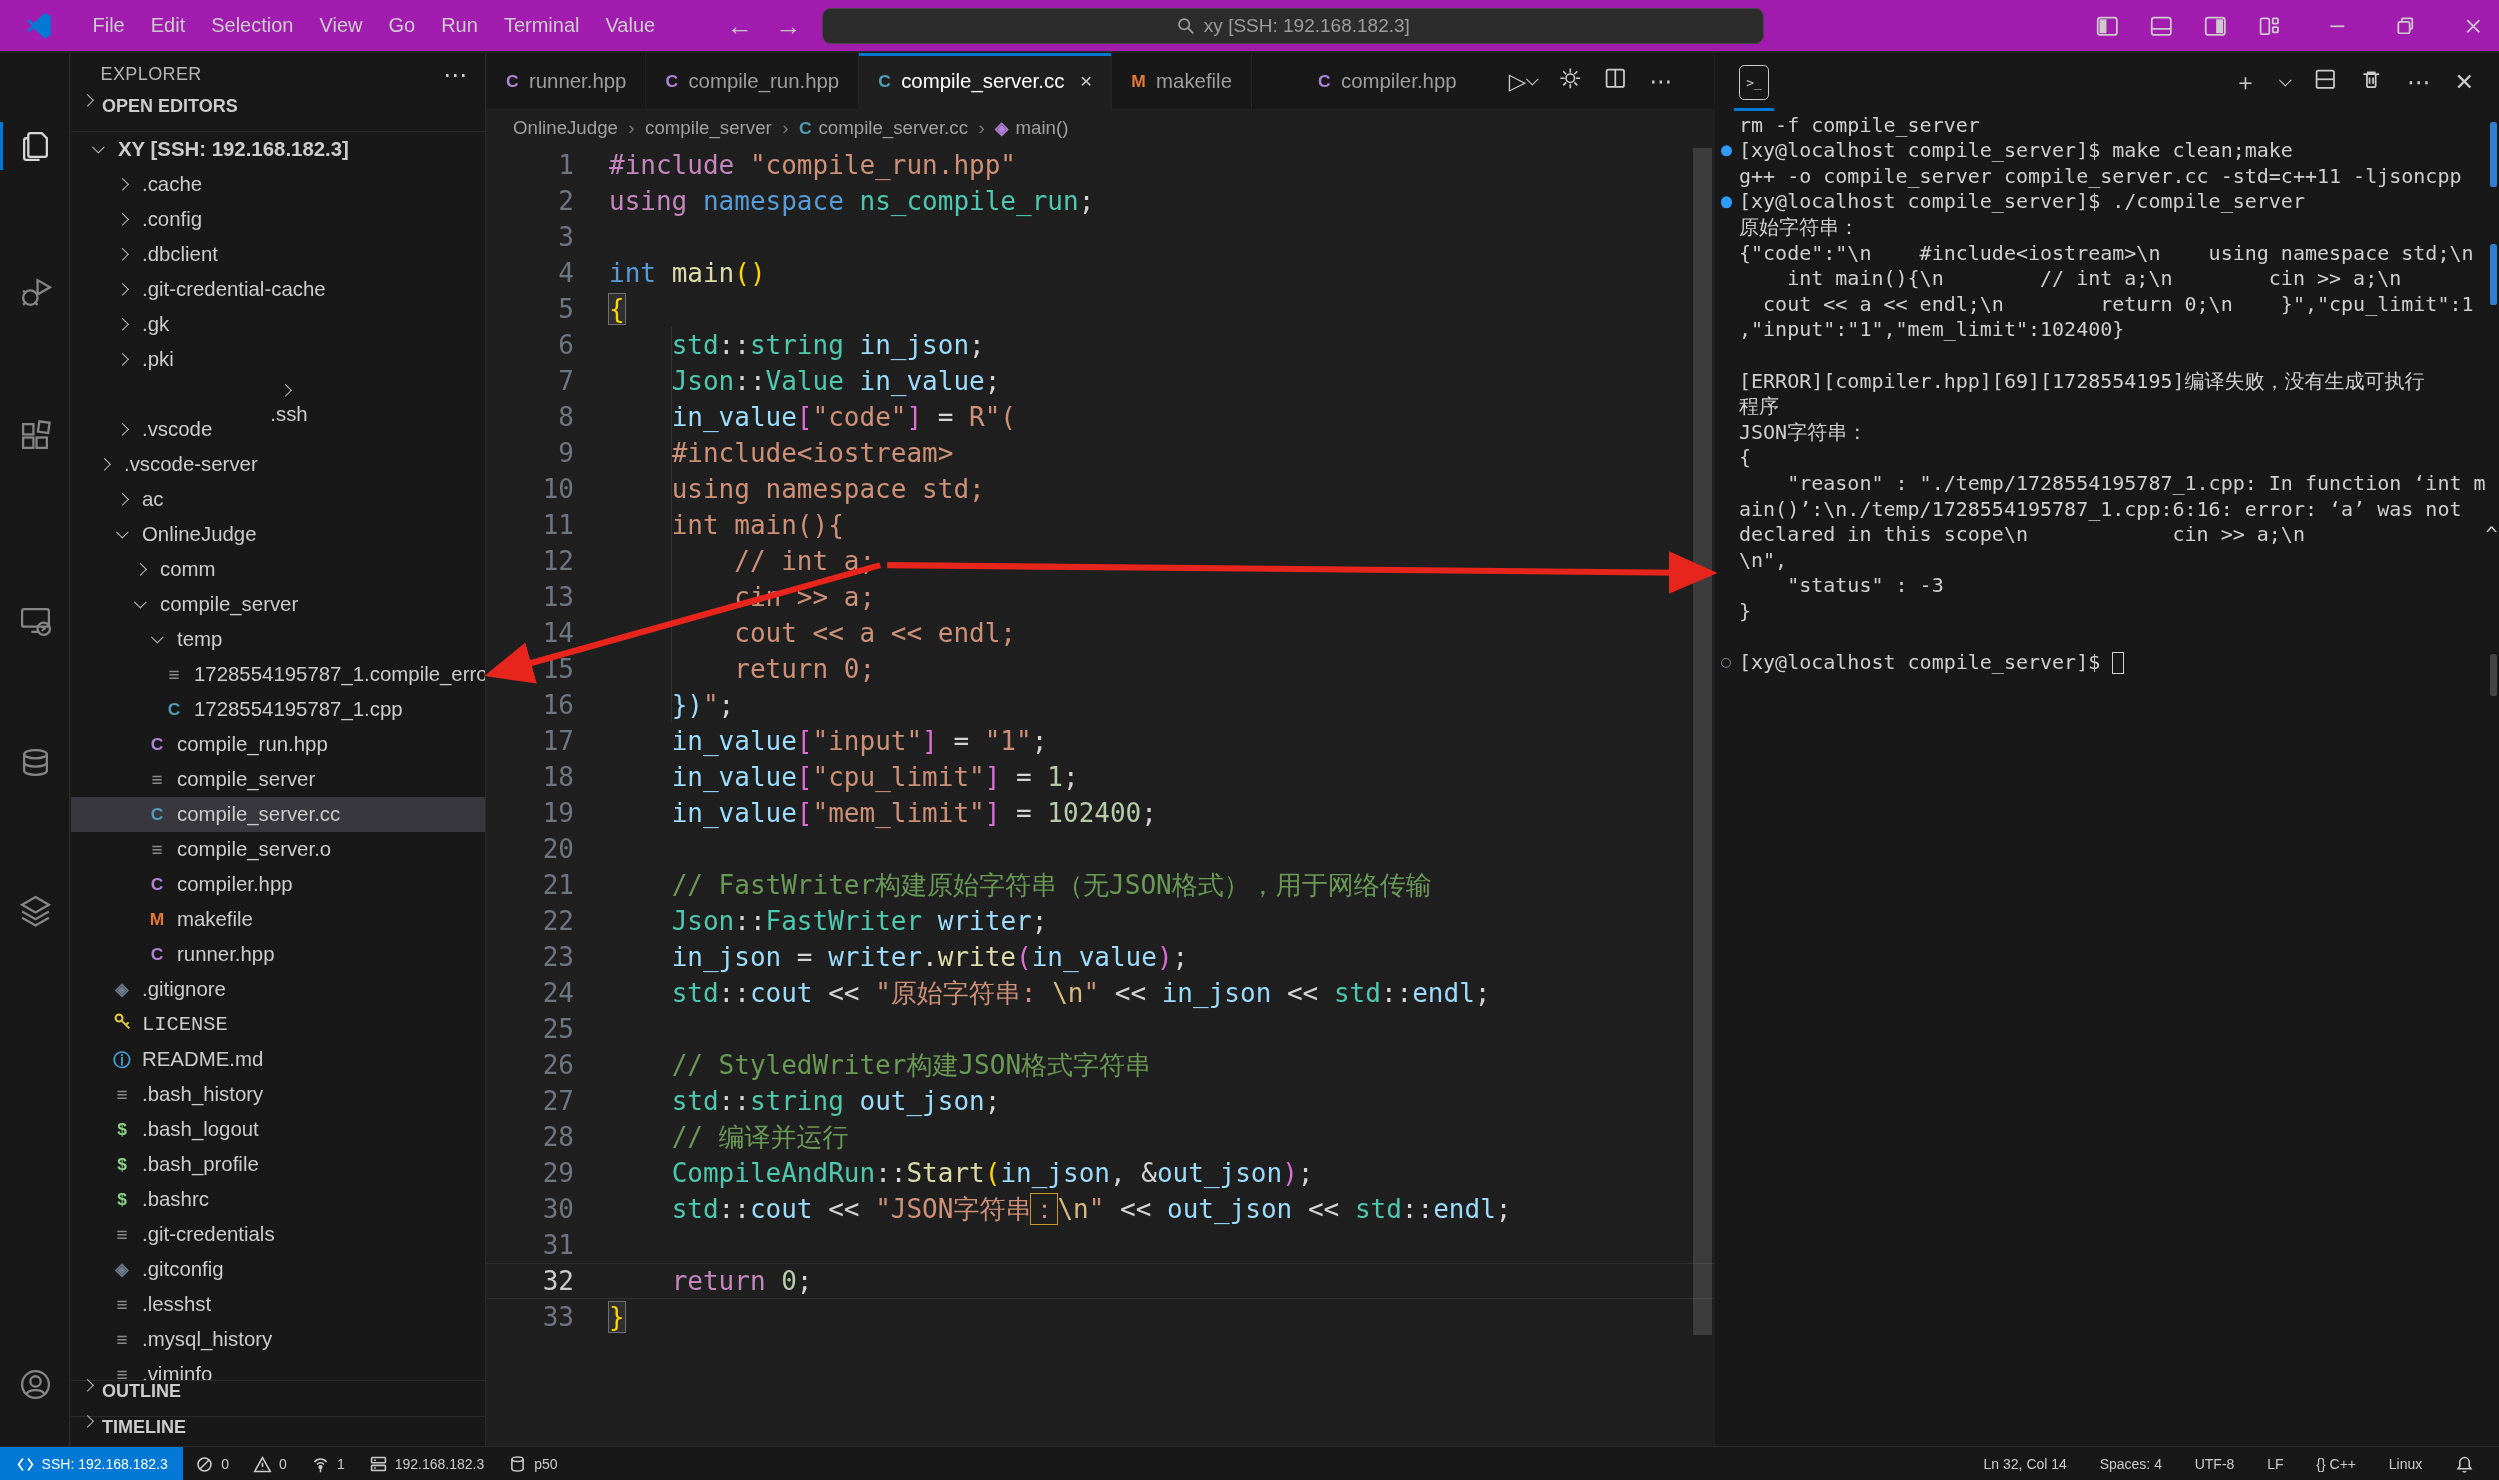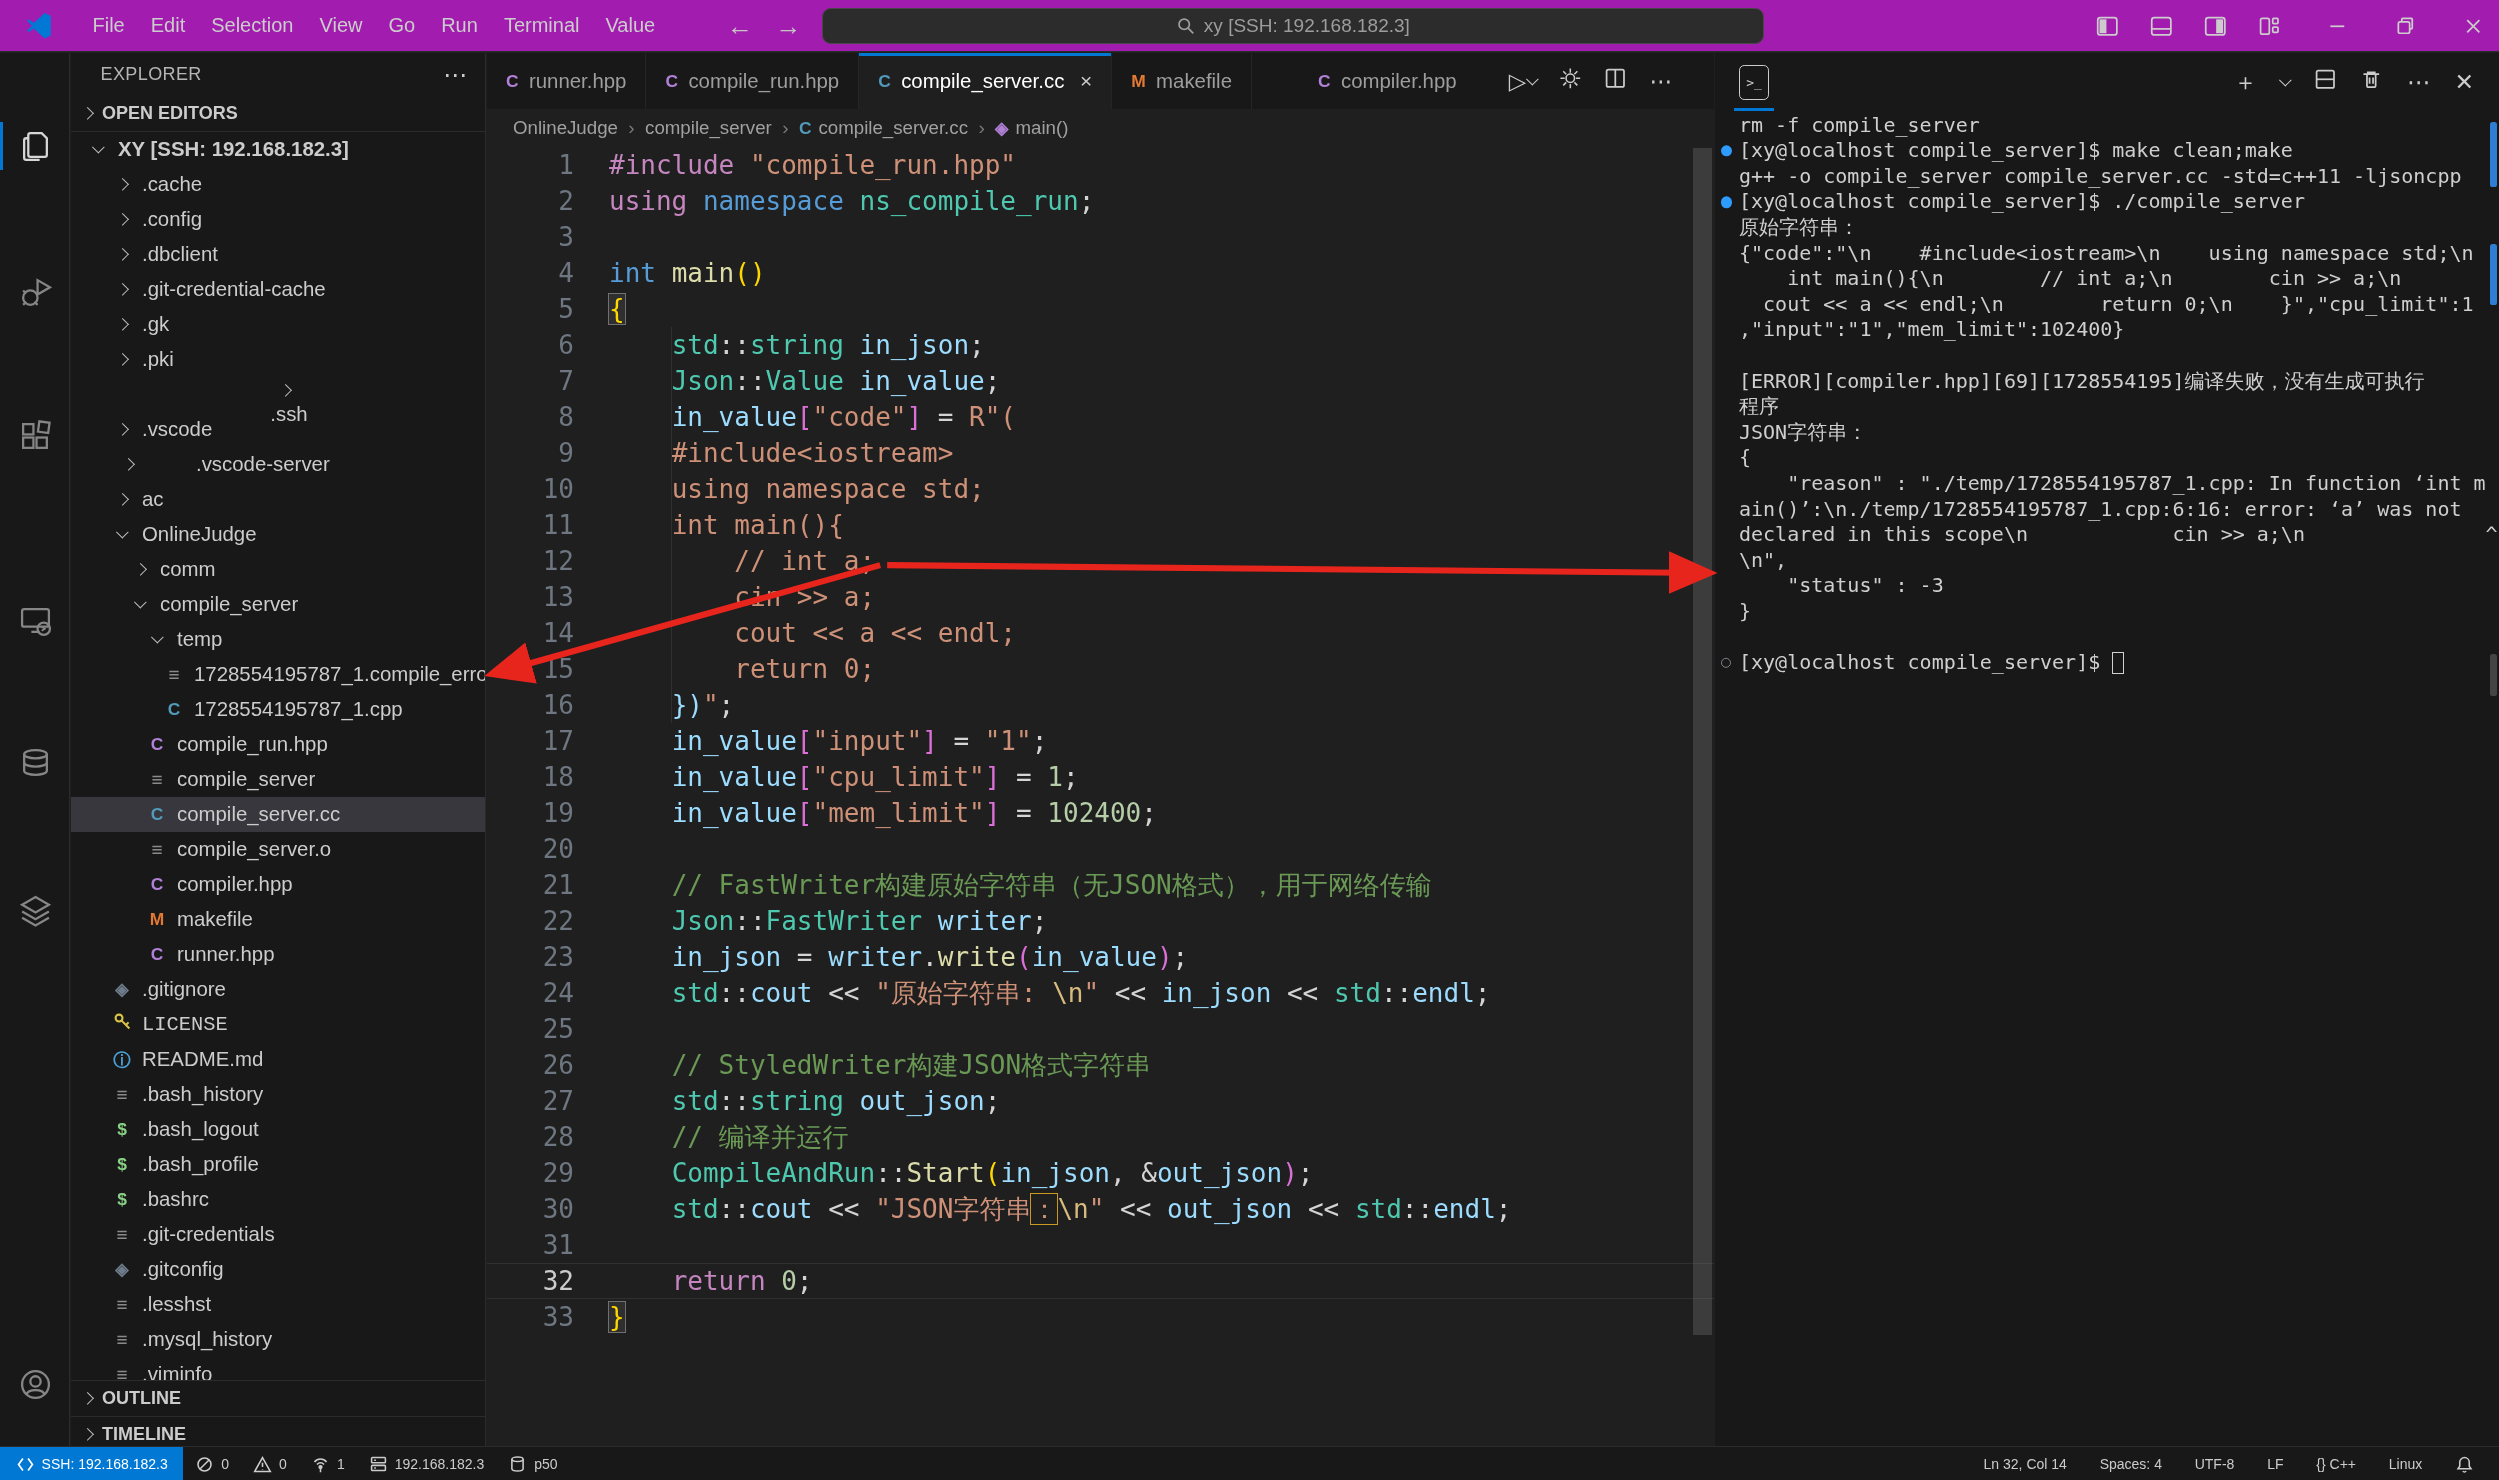--- a/index.html
+++ b/index.html
@@ -23,21 +23,21 @@
   .activitybar { position:absolute; left:0; top:53px; width:70px; height:1393px; background:#181818; border-right:0.9px solid #2b2b2b; }
   .abicon { position:absolute; left:0; width:70px; height:62px; display:flex; align-items:center; justify-content:center; color:#868686; }
   .abicon svg { width:33px; height:33px; }
   .abicon.active { color:#d7d7d7; }
   .abicon.active::before { content:""; position:absolute; left:0; top:7px; bottom:7px; width:2.6px; background:#0078d4; }
 
   
   .sidebar { position:absolute; left:71px; top:53px; width:415px; height:1393px; background:#181818; border-right:0.9px solid #2b2b2b; color:#cccccc; overflow:hidden; }
   .sb-title { height:43px; display:flex; align-items:center; padding:0 17.4px 0 29.5px; font-size:18px; color:#b5b5b5; letter-spacing:0.4px; }
   .sb-title .dots { margin-left:auto; font-size:24px; color:#cccccc; }
-  .sb-section { height:36px; display:flex; align-items:center; gap:10.4px; padding-left:12px; font-size:18px; font-weight:bold; border-bottom:0.9px solid #2b2b2b; }
+  .sb-section { height:36px; display:flex; align-items:flex-start; gap:10.4px; padding-left:12px; font-size:18px; font-weight:bold; border-bottom:0.9px solid #2b2b2b; }
   .tree { position:relative; }
   .trow { height:35px; display:flex; align-items:center; font-size:20.4px; white-space:nowrap; cursor:default; }
   .trow.sel { background:#37373d; }
   .trow .ibox { width:26px; height:26px; flex:none; display:flex; align-items:center; justify-content:center; margin-right:7px; }
   .trow.rootrow { font-weight:bold; }
   .chev { width:8.7px; height:8.7px; border-right:1.7px solid #bdbdbd; border-bottom:1.7px solid #bdbdbd; display:inline-block; }
   .chev.right { transform:rotate(-45deg); }
   .chev.down { transform:rotate(45deg) translate(-1.7px,-1.7px); }
   .ficon { font-weight:bold; font-size:17.4px; }
   .ficon.list { color:#8a8a8a; font-weight:normal; font-size:19px; }
@@ -291,21 +291,21 @@
             <span class="chev right"></span>
           </span>
           <span>.ssh</span>
         </div>
         <div class="trow" style="padding-left: 38px;">
           <span class="ibox">
             <span class="chev right"></span>
           </span>
           <span>.vscode</span>
         </div>
-        <div class="trow" style="padding-left: 44px; gap: 48px;">
+        <div class="trow" style="padding-left: 20px;">
           <span class="ibox">
             <span class="chev right"></span>
           </span>
           <span>.vscode-server</span>
         </div>
         <div class="trow" style="padding-left: 38px;">
           <span class="ibox">
             <span class="chev right"></span>
           </span>
           <span>ac</span>

